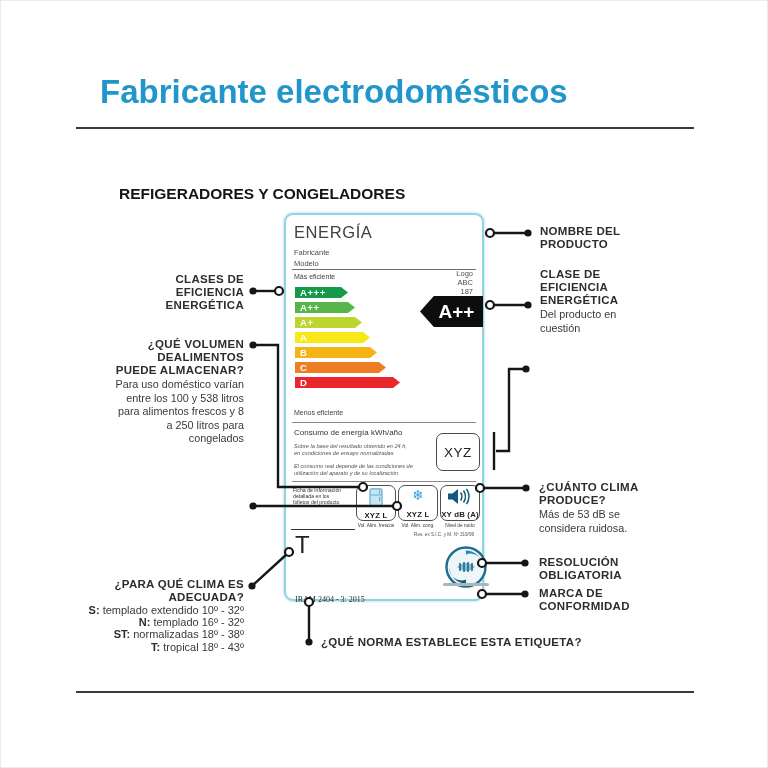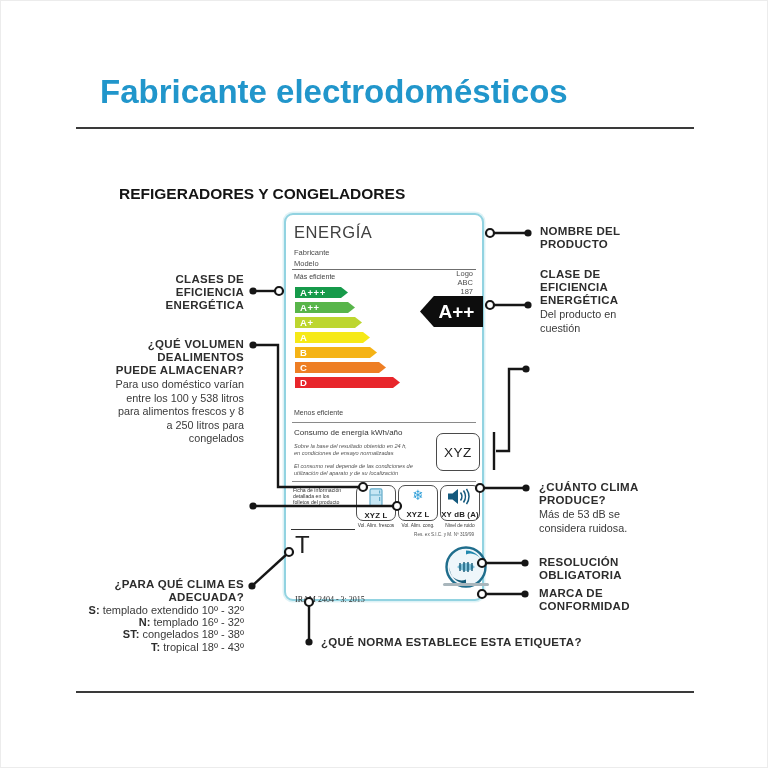--- a/index.html
+++ b/index.html
@@ -189,21 +189,21 @@
 entre los 100 y 538 litros
 para alimentos frescos y 8
 a 250 litros para
 congelados</div>
   </div>
   <div class="co left co-clima">
     <div class="t">¿PARA QUÉ CLIMA ES
 ADECUADA?</div>
     <div class="clima-line"><span class="pfx">S:</span> <span>templado extendido 10º - 32º</span></div>
     <div class="clima-line"><span class="pfx">N:</span> <span>templado 16º - 32º</span></div>
-    <div class="clima-line"><span class="pfx">ST:</span> <span>congelados 18º - 38º</span></div>
+    <div class="clima-line"><span class="pfx">ST:</span> <span>normalizadas 18º - 38º</span></div>
     <div class="clima-line"><span class="pfx">T:</span> <span>tropical 18º - 43º</span></div>
   </div>
 
   <div class="co co-nombre">
     <div class="t">NOMBRE DEL
 PRODUCTO</div>
   </div>
   <div class="co co-clase-der">
     <div class="t">CLASE DE
 EFICIENCIA

